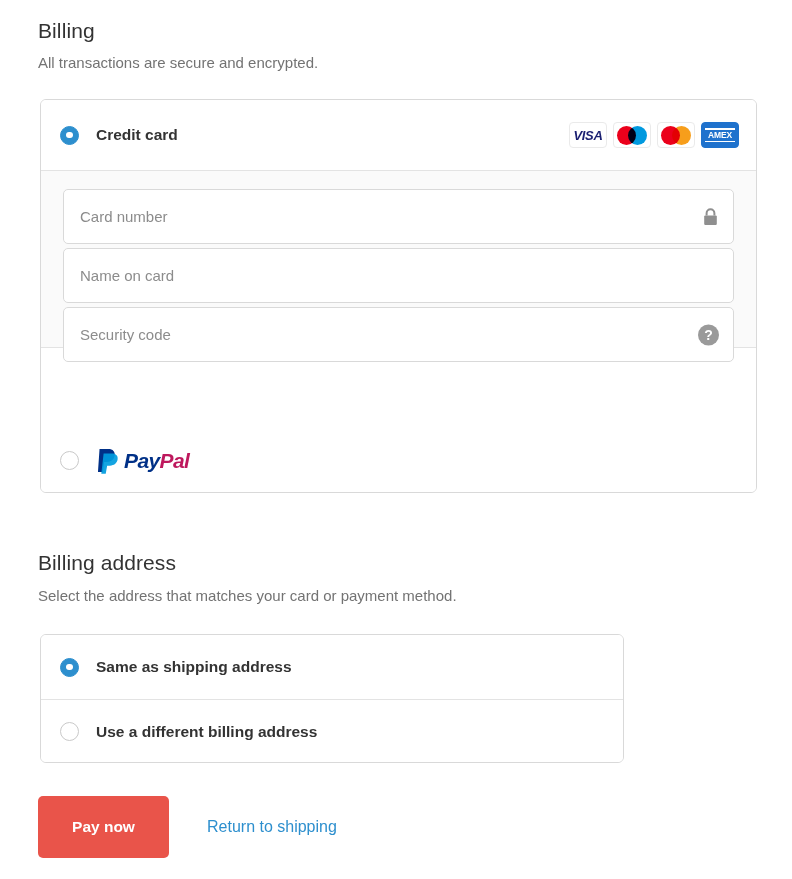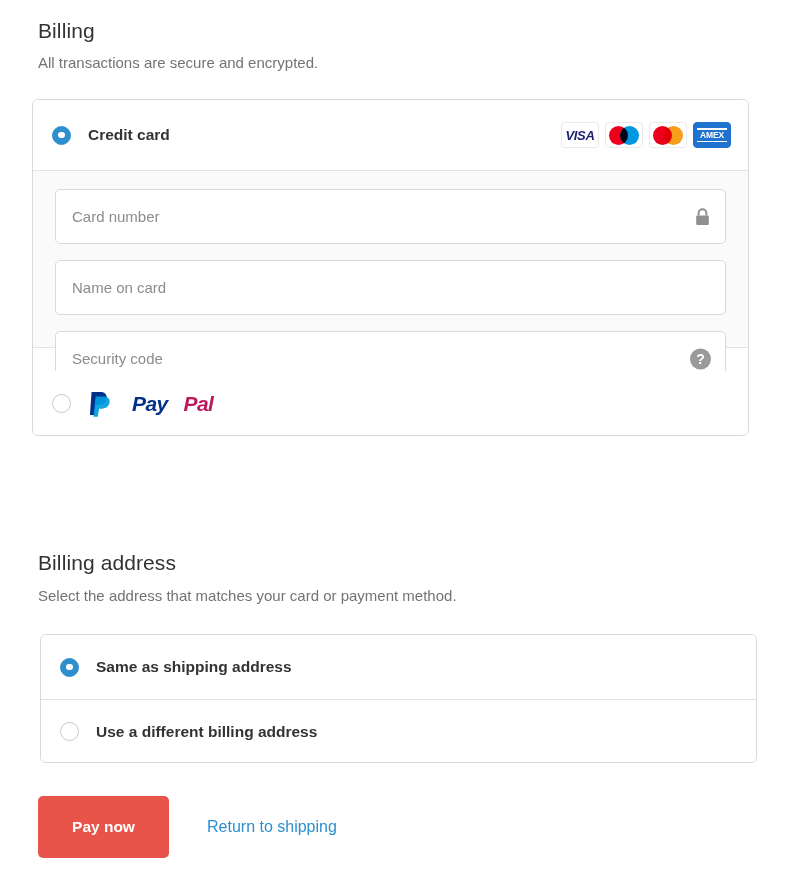--- a/index.html
+++ b/index.html
@@ -145,21 +145,21 @@
     background: #fafafa;
     border-bottom: 1px solid #e3e3e3;
     padding: 18px 22px;
   }
   .field {
     position: relative;
     height: 55px;
     background: #ffffff;
     border: 1px solid #d9d9d9;
     border-radius: 5px;
-    margin-bottom: 16px;
+    margin-bottom: 4px;
     display: flex;
     align-items: center;
     padding: 0 16px;
   }
   .field .ph {
     font-size: 15px;
     color: #8c8c8c;
     font-weight: 400;
   }
   .field-row { display: flex; gap: 13px; }
@@ -200,21 +200,20 @@
     display: flex;
     align-items: center;
     margin-left: 17px;
   }
   .pp-word {
     font-size: 21px;
     font-weight: bold;
     font-style: italic;
     letter-spacing: -0.6px;
     line-height: 1;
-    margin-left: 16px;
   }
   .pp-pay { color: #003087; }
   .pp-pal { color: #be185d; }
 
   
   .bill-row {
     display: flex;
     align-items: center;
     height: 64px;
     padding: 0 19px;
@@ -257,21 +256,21 @@
   }
 </style>
 </head>
 <body>
 
 <div class="page">
 
   <div class="section-title" style="left:38px; top:19px;">Billing</div>
   <div class="section-sub" style="left:38px; top:54px;">All transactions are secure and encrypted.</div>
 
-  <div class="panel" style="left:32px; top:99px; width:717px; height:337px;">
+  <div class="panel" style="left:40px; top:99px; width:717px; height:394px;">
 
     <div class="cc-header">
       <span class="radio on"></span>
       <span class="cc-label">Credit card</span>
       <span class="spacer"></span>
 
       <div class="brands">
         <div class="brand">
           <span class="visa-text">VISA</span>
         </div>
@@ -332,21 +331,21 @@
         <span class="pp-word pp-pay">Pay</span>
         <span class="pp-word pp-pal">Pal</span>
       </span>
     </div>
 
   </div>
 
   <div class="section-title" style="left:38px; top:551px;">Billing address</div>
   <div class="section-sub" style="left:38px; top:587px;">Select the address that matches your card or payment method.</div>
 
-  <div class="panel" style="left:40px; top:634px; width:717px; height:129px;">
+  <div class="panel" style="left:40px; top:634px; width:584px; height:129px;">
 
     <div class="bill-row">
       <span class="radio on"></span>
       <span class="bill-label">Same as shipping address</span>
     </div>
 
     <div class="bill-row">
       <span class="radio off"></span>
       <span class="bill-label">Use a different billing address</span>
     </div>

